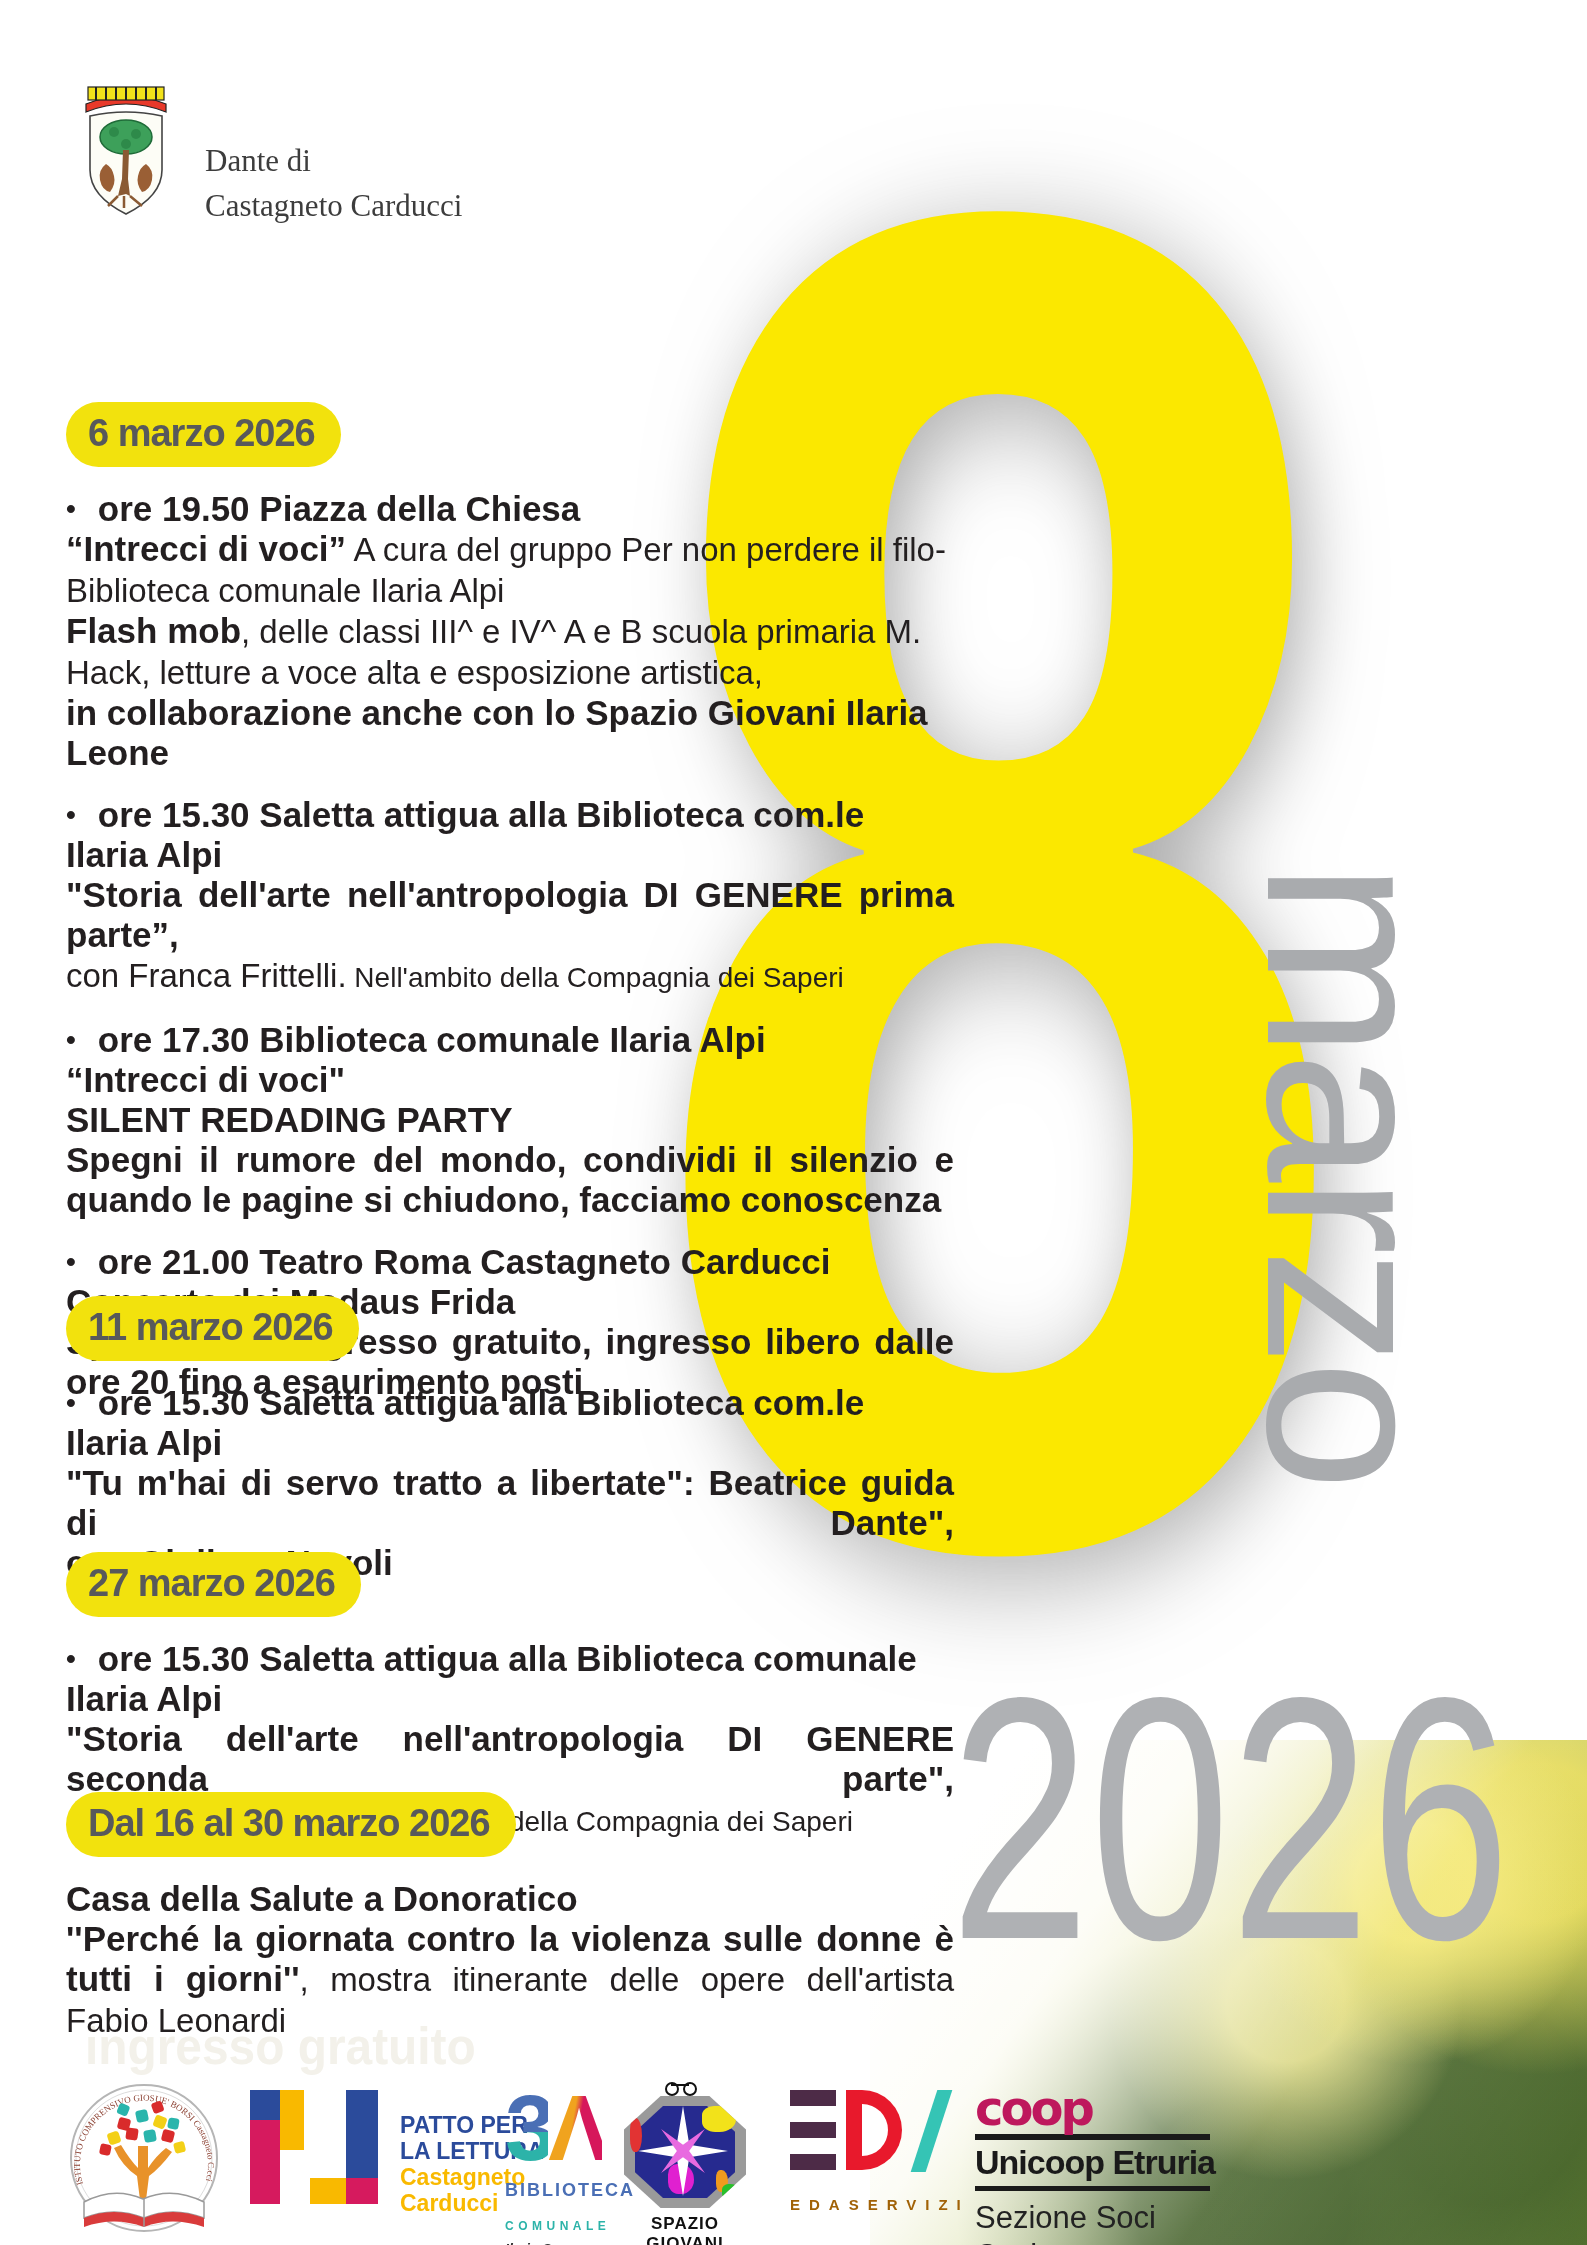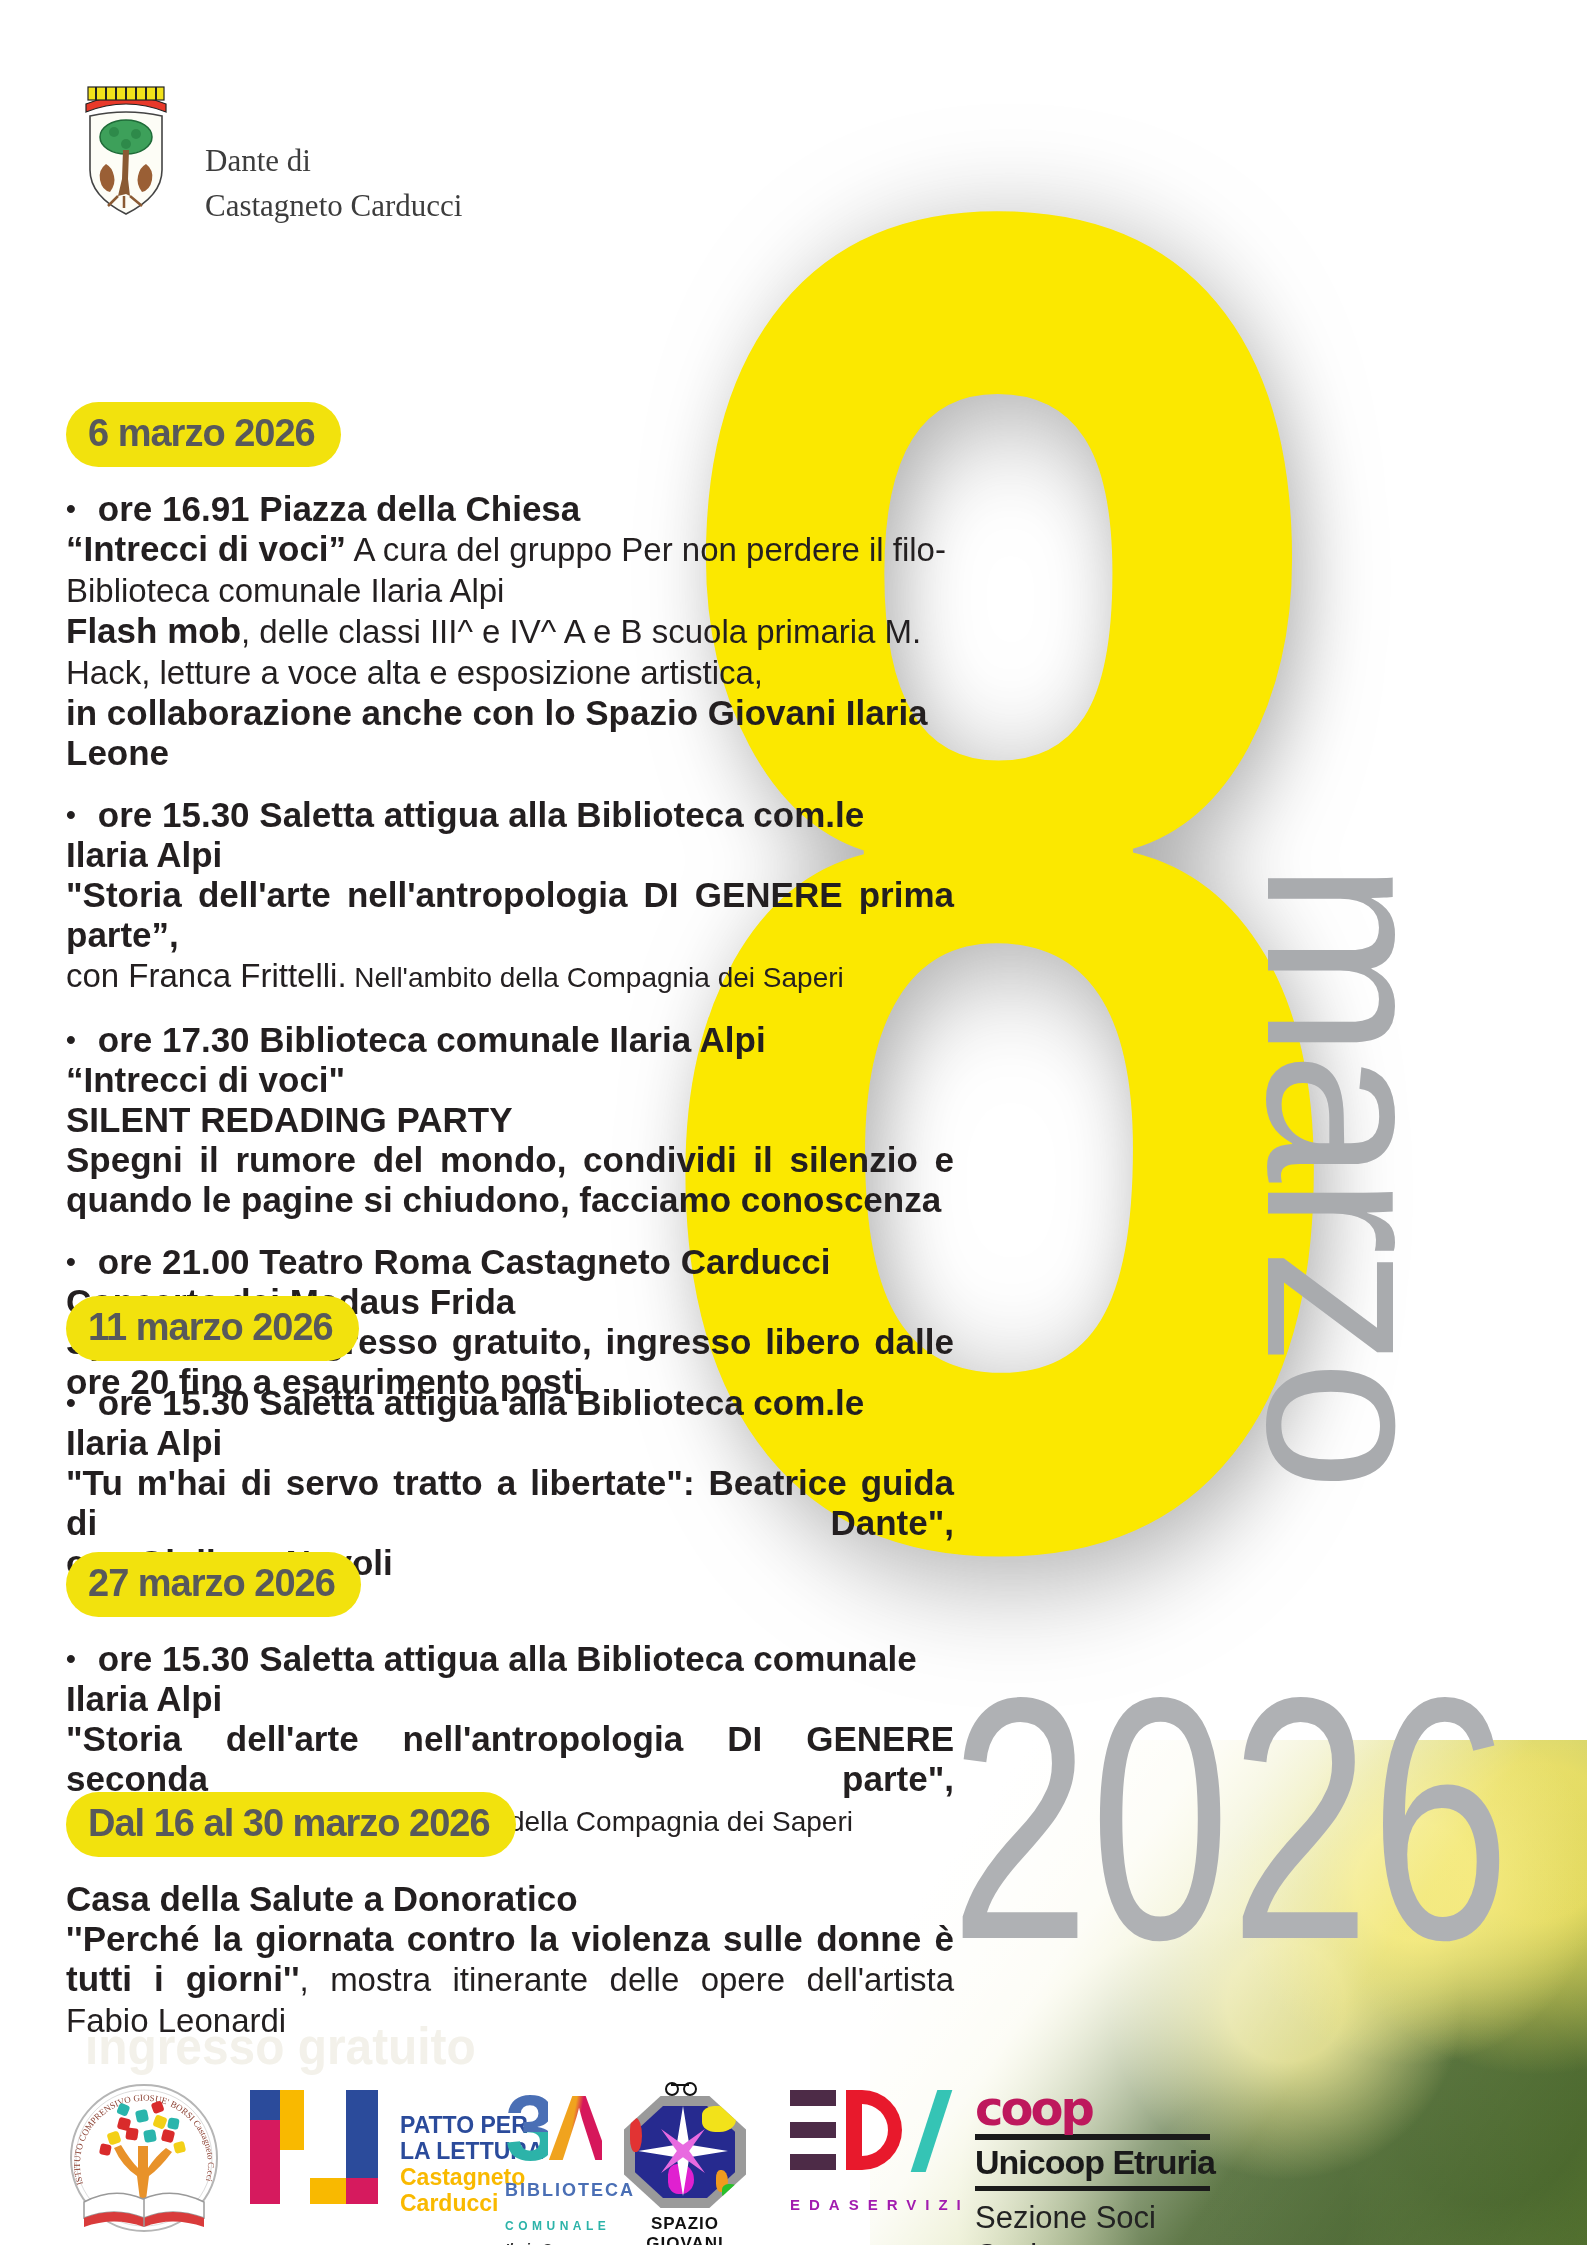--- a/index.html
+++ b/index.html
@@ -99,21 +99,21 @@
   .spazio .slabel{font-weight:bold;font-size:17px;letter-spacing:1px;margin-top:6px;color:#111;}
   
   .eda{left:790px;top:2090px;width:190px;}
   .eda .mark{display:flex;align-items:flex-start;height:84px;}
   .ebars{display:flex;flex-direction:column;justify-content:space-between;height:80px;width:46px;}
   .ebars div{height:16px;background:#4D2B47;}
   .eD{position:relative;width:56px;height:80px;margin-left:10px;}
   .eDo{position:absolute;inset:0;background:#E8192C;border-radius:0 44px 44px 0;}
   .eDi{position:absolute;left:16px;top:14px;right:14px;bottom:14px;background:#fff;border-radius:0 30px 30px 0;}
   .eSl{width:15px;height:82px;background:#35C4B5;transform:skewX(-18deg);margin-left:22px;}
-  .eda .elabel{color:#a21caf;font-weight:bold;font-size:15px;letter-spacing:9px;margin-top:22px;}
+  .eda .elabel{color:#a16207;font-weight:bold;font-size:15px;letter-spacing:9px;margin-top:22px;}
   
   .coop{left:975px;top:2086px;width:245px;}
   .coop .brand{color:#be185d;font-weight:bold;font-size:48px;line-height:44px;letter-spacing:-3px;
     font-family:"DejaVu Sans",sans-serif;}
   .coop .bar{height:6px;background:#1a1a1a;margin:4px 0 4px 0;width:235px;}
   .coop .bar2{height:5px;background:#1a1a1a;margin:6px 0 8px 0;width:235px;}
   .coop .uni{font-weight:bold;font-size:34px;line-height:36px;color:#1a1a1a;letter-spacing:-1px;}
   .coop .sez{font-size:31px;line-height:38px;color:#222;}
 </style>
 </head>
@@ -141,21 +141,21 @@
     <path d="M28,80 q-8,6 -6,16 q2,10 10,12 q6,-8 4,-16 q-2,-9 -8,-12 Z" fill="#9a5f35"></path>
     <path d="M68,80 q8,6 6,16 q-2,10 -10,12 q-6,-8 -4,-16 q2,-9 8,-12 Z" fill="#9a5f35"></path>
   </svg>
   <div class="comune">
     <div>Dante di</div>
     <div>Castagneto Carducci</div>
   </div>
 
   <section class="event" style="top:402px">
     <div class="badge">6 marzo 2026</div>
-    <p class="mt"><span class="bullet">•</span><span>ore 16.91 Piazza della Chiesa</span></p>
+    <p class="mt"><span class="bullet">•</span><span>ore 19.50 Piazza della Chiesa</span></p>
     <p><span>“Intrecci di voci”</span><span class="reg"> A cura del gruppo Per non perdere il filo- Biblioteca comunale Ilaria Alpi</span></p>
     <p><span>Flash mob</span><span class="reg">, delle classi III^ e IV^ A e B scuola primaria M. Hack, letture a voce alta e esposizione artistica,</span></p>
     <p class="small">in collaborazione anche con lo Spazio Giovani Ilaria Leone</p>
 
     <p class="g"><span class="bullet">•</span><span>ore 15.30 Saletta attigua alla Biblioteca com.le  Ilaria Alpi</span></p>
     <p class="just">"Storia dell'arte nell'antropologia DI GENERE prima parte”,</p>
     <p><span class="reg">con Franca Frittelli.</span><span class="small"> Nell'ambito della Compagnia dei Saperi</span></p>
 
     <p class="g"><span class="bullet">•</span><span>ore 17.30 Biblioteca comunale Ilaria Alpi</span></p>
     <p>“Intrecci di voci"</p>

